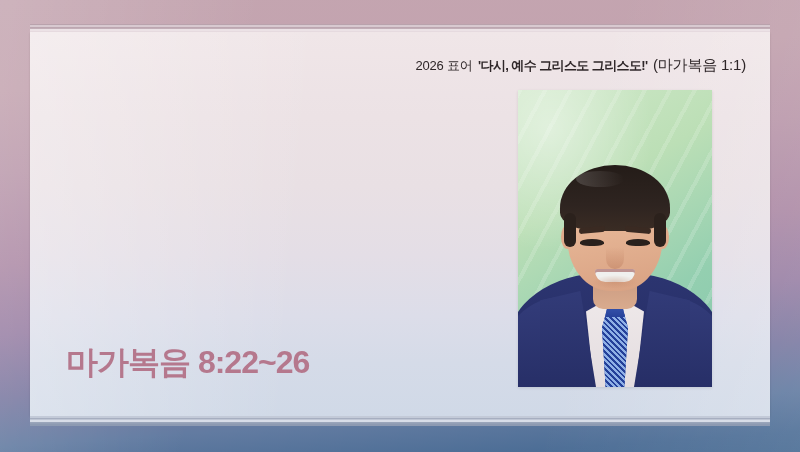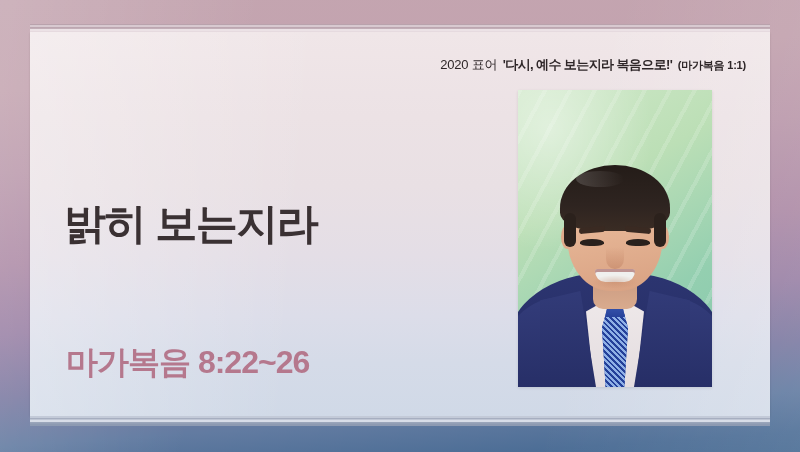--- a/index.html
+++ b/index.html
@@ -100,21 +100,21 @@
     position: absolute;
     right: 54px;
     top: 56px;
     white-space: nowrap;
     color: #2e2628;
     font-size: 13px;
     letter-spacing: -0.2px;
   }
   .motto .m-lead { font-weight: 400; }
   .motto .m-main { font-weight: 700; margin: 0 2px; letter-spacing: -0.6px; }
-  .motto .m-ref  { font-weight: 700; font-size: 11px; }
+  .motto .m-ref  { font-weight: 400; font-size: 15px; }
 
   .service-line {
     position: absolute;
     left: 64px;
     top: 124px;
     color: #2f2a2b;
     font-size: 24px;
     font-weight: 700;
     letter-spacing: -0.8px;
     white-space: nowrap;
@@ -346,27 +346,26 @@
     <div class="backdrop-sheen"></div>
   </div>
 
   <div class="panel">
     <div class="rule-top"></div>
     <div class="rule-bottom"></div>
     <div class="panel-sheen"></div>
   </div>
 
   <div class="motto">
-    <span class="m-lead">2020 표어</span>
-    <span class="m-main">'다시, 예수 보는지라 복음으로!'</span>
+    <span class="m-lead">2026 표어</span>
+    <span class="m-main">'다시, 예수 그리스도 그리스도!'</span>
     <span class="m-ref">(마가복음 1:1)</span>
   </div>
 
 
-  <div class="sermon-title">밝히 보는지라</div>
 
   <div class="scripture">마가복음 8:22~26</div>
 
   <div class="portrait">
     <div class="ph-rays"></div>
     <div class="ph-glow"></div>
 
     <div class="p-body">
       <div class="p-shoulder-l"></div>
       <div class="p-shoulder-r"></div>

